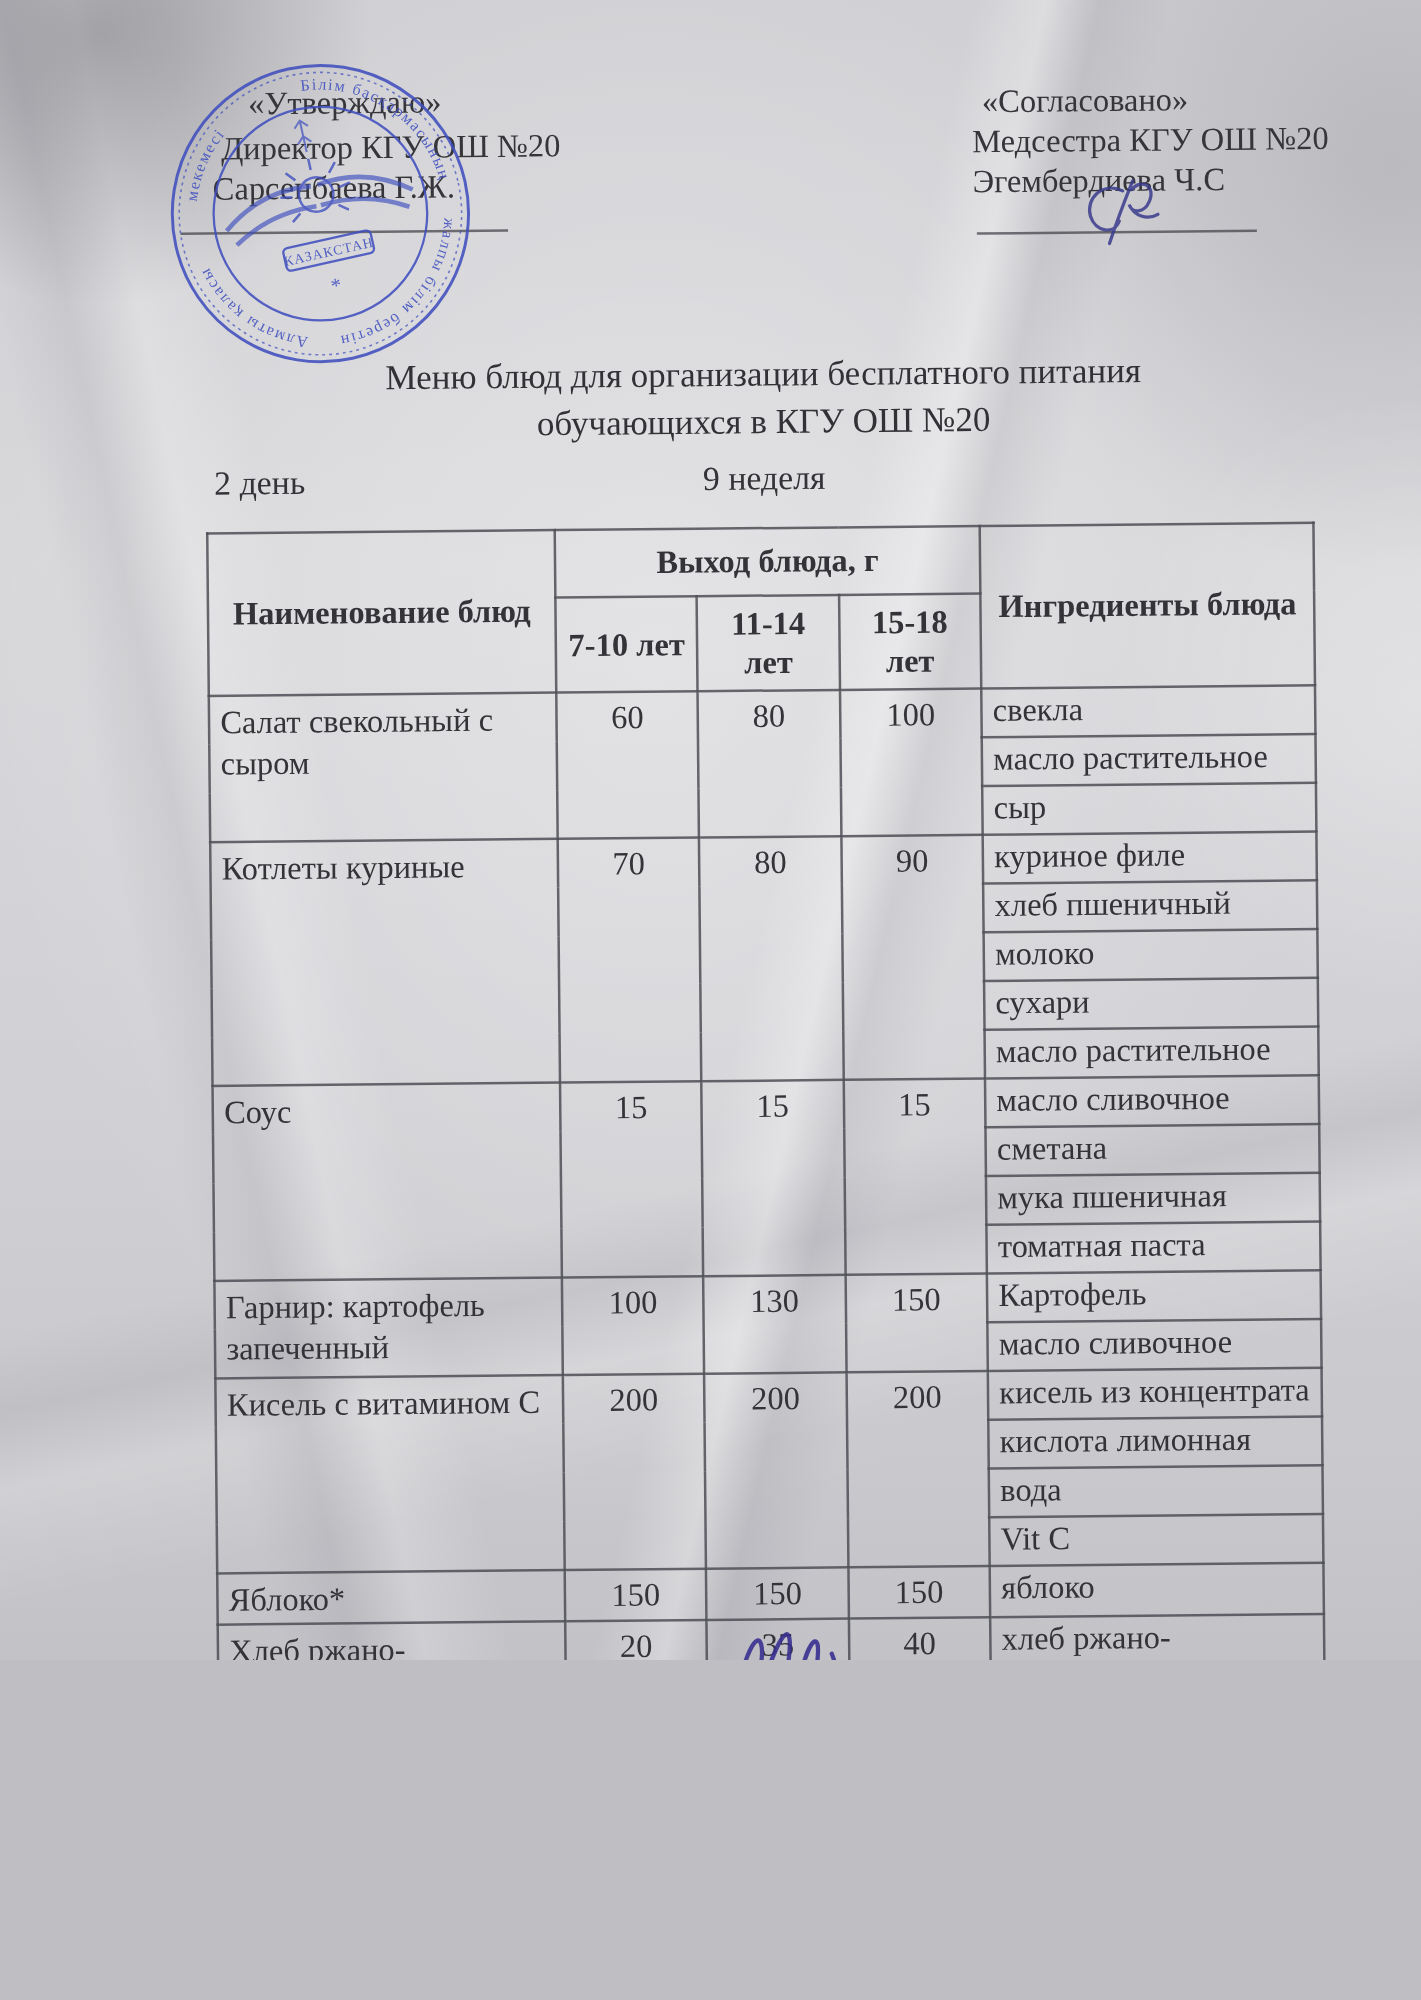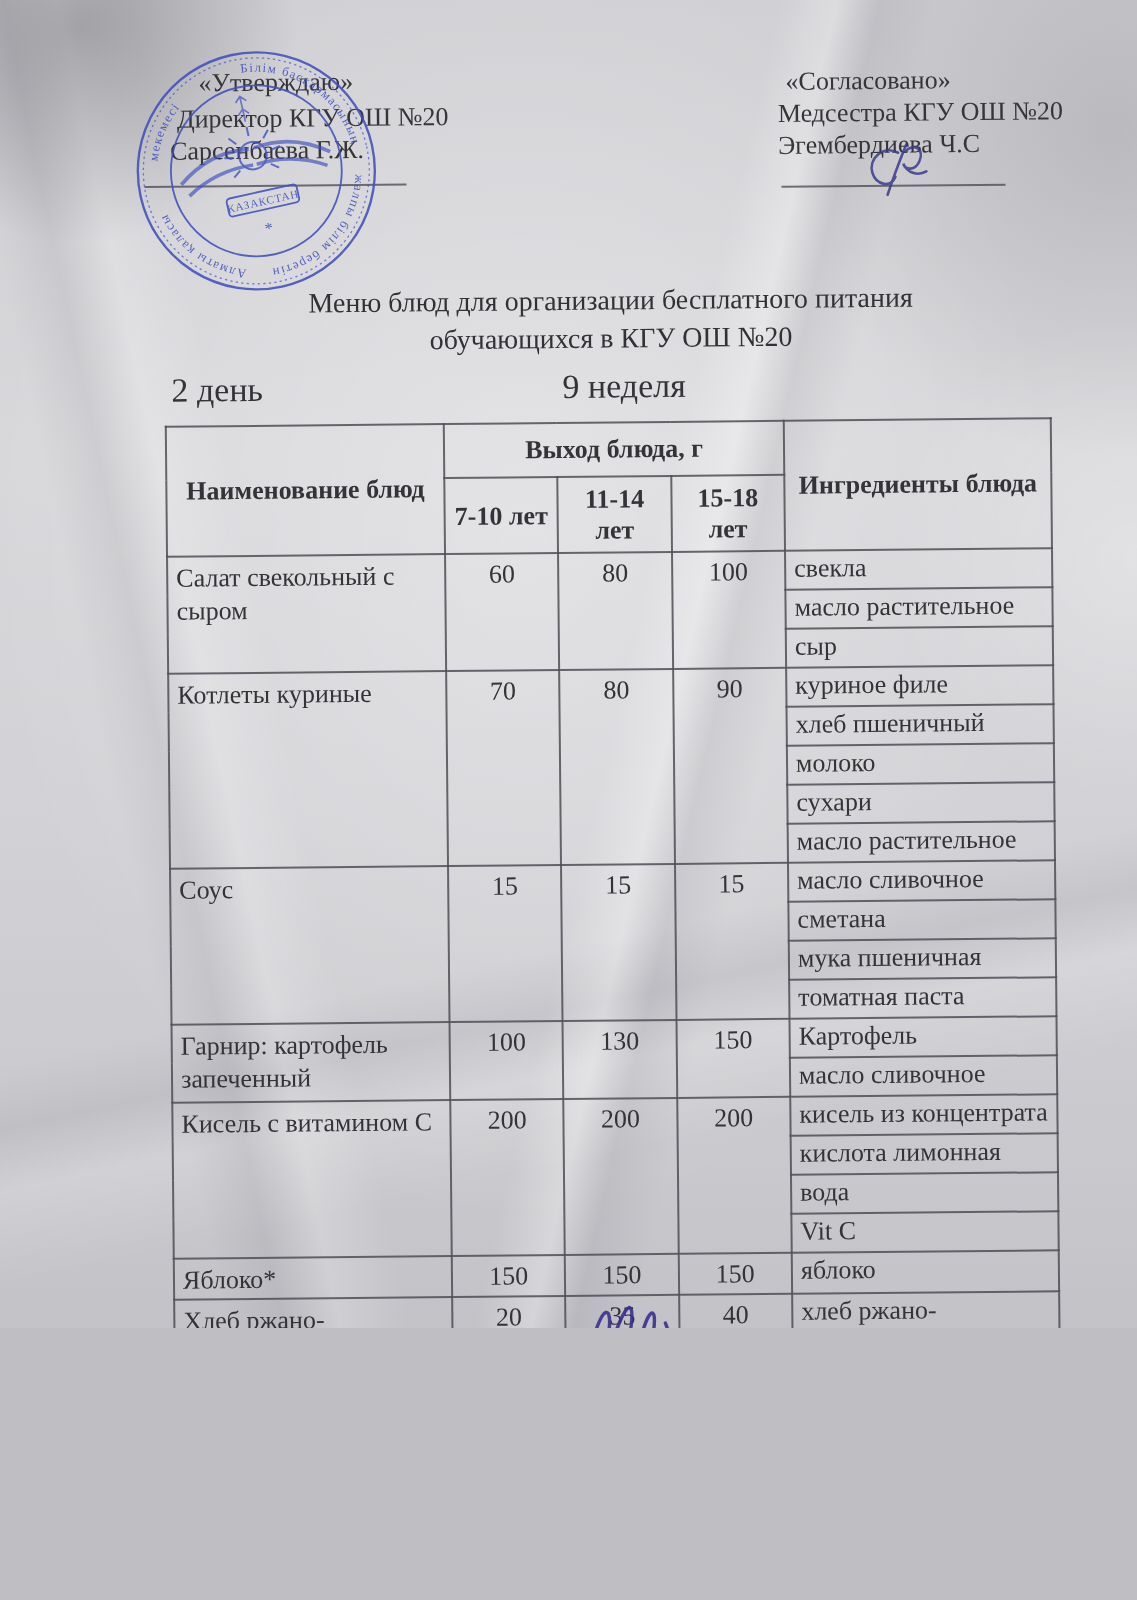--- a/index.html
+++ b/index.html
@@ -20,21 +20,21 @@
       radial-gradient(ellipse at 46% 40%, rgba(255,255,255,0.30), rgba(255,255,255,0) 62%),
       linear-gradient(180deg,#cfcfd3 0%,#d8d8db 34%,#d2d2d6 62%,#c9c9cd 88%,#c2c2c7 100%);
   }
   .content{position:absolute;inset:0;transform:rotate(-0.55deg);transform-origin:560px 760px;}
 
   .txt{position:absolute;white-space:nowrap;}
   .hdr-line{font-size:26px;line-height:36px;}
   .sig-underline{position:absolute;height:2px;background:rgba(70,70,76,0.75);}
 
   .title{position:absolute;left:170px;width:890px;text-align:center;font-size:28px;line-height:38px;color:#313136;}
-  .dayweek{position:absolute;font-size:34px;color:#333338;}
+  .dayweek{position:absolute;font-size:27px;color:#333338;}
 
   table.menu{
     position:absolute;left:168px;top:422px;width:887px;
     border-collapse:collapse;table-layout:fixed;
     font-size:26px;color:#333338;
   }
   table.menu,#mtable td,#mtable th{border:2px solid rgba(78,78,86,0.85);}
   th{font-weight:bold;padding:2px 6px;vertical-align:middle;text-align:center;}
   td{padding:2px 8px;vertical-align:top;text-align:left;}
   th.h-yield{height:48px;}

